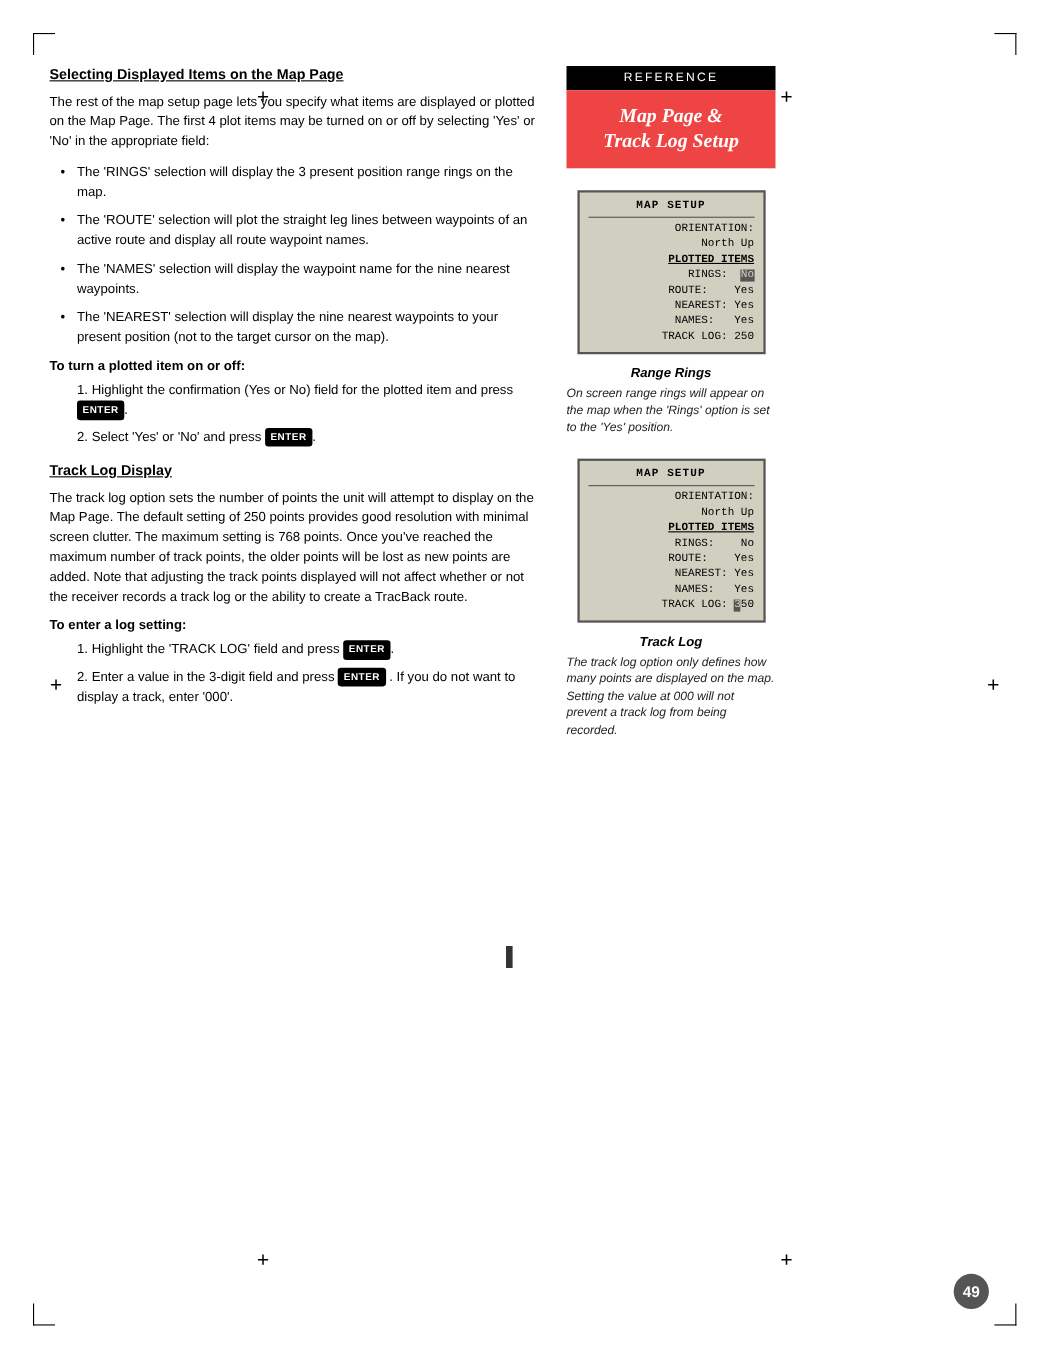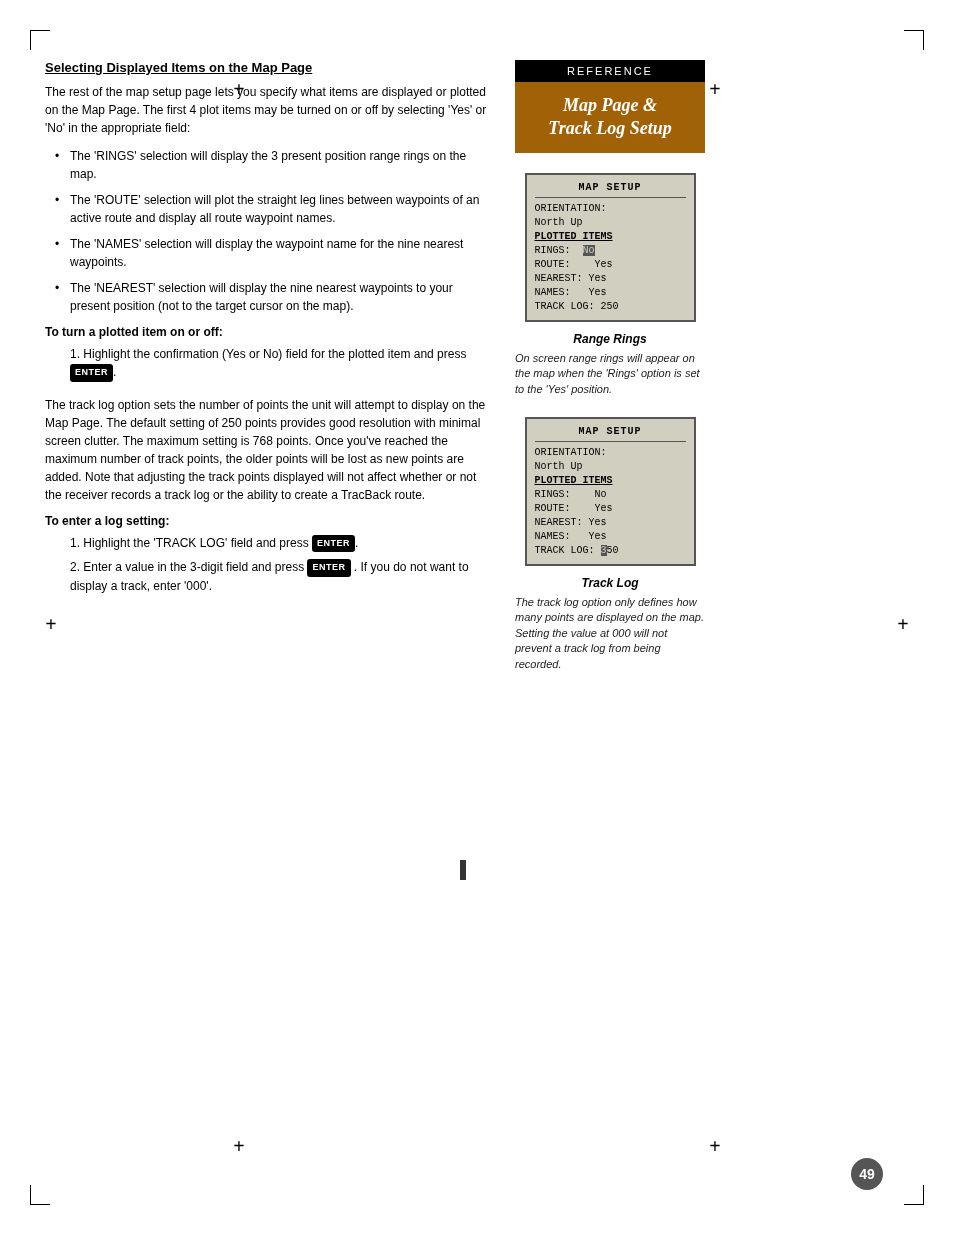--- a/index.html
+++ b/index.html
@@ -68,21 +68,21 @@
       font-family: Arial, Helvetica, sans-serif;
       font-size: 11px;
       letter-spacing: 2px;
       padding: 5px 8px;
       text-transform: uppercase;
       margin-bottom: 0;
     }
 
     
     .sidebar-title-box {
-      background: #a16207;
+      background: #ef4444;
       color: #fff;
       font-style: italic;
       font-family: 'Times New Roman', Times, serif;
       font-size: 18px;
       font-weight: bold;
       text-align: center;
       padding: 12px 10px;
       line-height: 1.3;
       margin-bottom: 20px;
     }
@@ -180,20 +180,21 @@
       border-bottom: 1px solid #555;
       margin-bottom: 4px;
       padding-bottom: 2px;
       letter-spacing: 1px;
     }
 
     .gps-screen .screen-row {
       font-size: 10px;
       line-height: 1.4;
       white-space: pre;
+      text-align: right;
     }
 
     .gps-screen .section-label {
       font-size: 10px;
       font-weight: bold;
       text-decoration: underline;
       line-height: 1.4;
     }
 
     .highlighted {
@@ -219,21 +220,21 @@
       line-height: 1.4;
       text-align: left;
       font-family: Arial, Helvetica, sans-serif;
       color: #222;
     }
 
     
     .page-number {
       position: absolute;
       bottom: 45px;
-      right: 71px;
+      right: 55px;
       width: 32px;
       height: 32px;
       background: #555;
       border-radius: 50%;
       display: flex;
       align-items: center;
       justify-content: center;
       color: #fff;
       font-size: 14px;
       font-weight: bold;
@@ -285,24 +286,29 @@
         <li>The 'NAMES' selection will display the waypoint name for the nine nearest waypoints.</li>
         <li>The 'NEAREST' selection will display the nine nearest waypoints to your present position (not to the target cursor on the map).</li>
       </ul>
 
       <div class="sub-heading">To turn a plotted item on or off:</div>
       <ol class="step-list">
         <li>
           <span>1. Highlight the confirmation (Yes or No) field for the plotted item and press</span>
           <span class="enter-btn">ENTER</span>.
         </li>
+        <li>
+          <span>2. Select 'Yes' or 'No' and press</span>
+          <span class="enter-btn">ENTER</span>.
+        </li>
       </ol>
     </div>
 
     <div class="section2 section-divider">
+      <div class="section-heading">Track Log Display</div>
       <p class="body-text">The track log option sets the number of points the unit will attempt to display on the Map Page. The default setting of 250 points provides good resolution with minimal screen clutter. The maximum setting is 768 points. Once you've reached the maximum number of track points, the older points will be lost as new points are added. Note that adjusting the track points displayed will not affect whether or not the receiver records a track log or the ability to create a TracBack route.</p>
 
       <div class="sub-heading">To enter a log setting:</div>
       <ol class="step-list">
         <li>
           <span>1. Highlight the 'TRACK LOG' field and press</span>
           <span class="enter-btn">ENTER</span>.
         </li>
         <li>
           <span>2. Enter a value in the 3-digit field and press</span>

